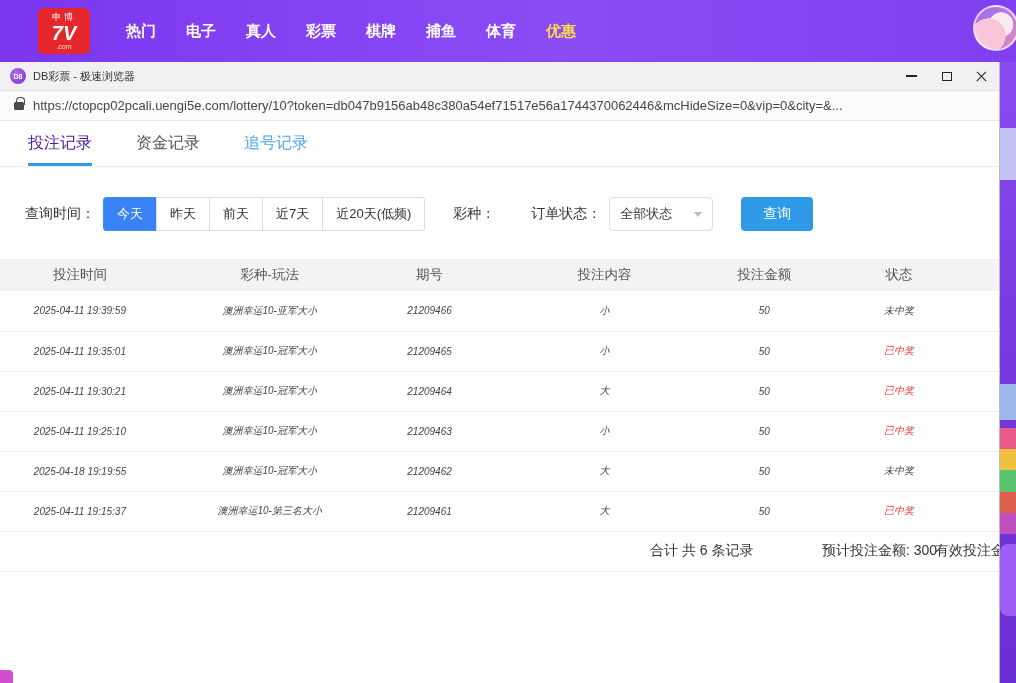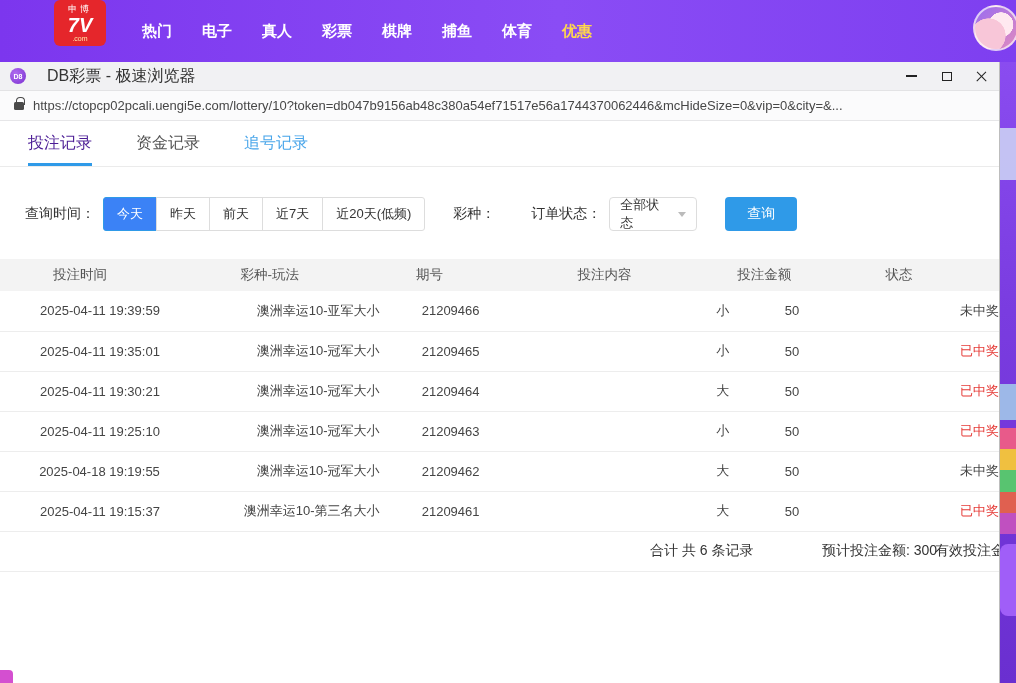--- a/index.html
+++ b/index.html
@@ -7,21 +7,21 @@
   body {
     font-family: "Liberation Sans", "DejaVu Sans", sans-serif;
     position: relative;
     background: linear-gradient(180deg, #8142f0, #7a38e6);
   }
 
   
   .navbar {
     position:absolute; top:0; left:0; width:1016px; height:62px;
     background: linear-gradient(90deg, #7c36ee 0%, #8a4cf5 55%, #7e3ff0 100%);
-    display:flex; padding-left:16px;
+    display:flex; align-items:center;
   }
   .logo {
     width:52px; height:46px; margin-left:38px;
     background:#e5262b; border-radius:6px;
     display:flex; flex-direction:column; align-items:center; justify-content:center;
     color:#fff; line-height:1; flex:0 0 auto;
   }
   .logo-top { font-size:9px; letter-spacing:3px; }
   .logo-main { font-size:20px; font-weight:bold; font-style:italic; margin-top:1px; }
   .logo-sub { font-size:7px; color:#ffe9a8; }
@@ -66,21 +66,21 @@
   .title-bar {
     height:29px; background:#f1f1f3; border-bottom:1px solid #e3e3e5;
     display:flex; align-items:center; padding-left:10px; flex:0 0 auto;
   }
   .app-icon {
     width:16px; height:16px; border-radius:50%;
     background: radial-gradient(circle at 35% 35%, #b06df0, #7a2fd0);
     color:#fff; font-size:7px; font-weight:bold;
     display:flex; align-items:center; justify-content:center; flex:0 0 auto;
   }
-  .window-title { font-size:16px; color:#333; margin-left:21px; }
+  .window-title { font-size:11px; color:#333; margin-left:7px; }
   .win-controls { margin-left:auto; display:flex; height:100%; }
   .win-btn { width:35px; height:100%; display:flex; align-items:center; justify-content:center; cursor:pointer; }
   .icon-min { width:11px; height:2px; background:#222; }
   .icon-max { width:10px; height:9px; border:1.3px solid #222; background:transparent; }
   .icon-close { position:relative; width:13px; height:13px; }
   .icon-close::before, .icon-close::after {
     content:''; position:absolute; top:6px; left:0; width:13px; height:1.4px; background:#222;
   }
   .icon-close::before { transform:rotate(45deg); }
   .icon-close::after  { transform:rotate(-45deg); }
@@ -122,36 +122,36 @@
   }
   .seg:first-child { margin-left:0; border-radius:3px 0 0 3px; }
   .seg:last-child { border-radius:0 3px 3px 0; }
   .seg.selected { background:#3b82f6; border-color:#2f9ae8; color:#fff; }
   .select {
     height:34px; border:1px solid #ddd; border-radius:4px; background:#fff;
     display:flex; align-items:center; justify-content:space-between;
     padding:0 10px; font-size:13px; color:#333; cursor:pointer;
   }
   .select-lottery { width:120px; }
-  .select-status { width:88px; }
+  .select-status { width:104px; }
   .caret {
     width:0; height:0; border-left:4px solid transparent; border-right:4px solid transparent;
     border-top:5px solid #bbb; margin-left:10px;
   }
   .search-btn {
     margin-left:28px; width:72px; height:34px; border:none; border-radius:4px;
     background:#2f9ae8; color:#fff; font-size:14px; cursor:pointer; font-family:inherit;
   }
 
   .bet-table { width:100%; border-collapse:collapse; margin-top:28px; }
   .bet-table th {
     background:#f3f3f3; height:32px; font-weight:400; font-size:13.5px; color:#555; text-align:center;
   }
   .bet-table td {
-    height:40px; border-bottom:1px solid #ededed; font-size:13px; color:#444; text-align:right;
+    height:40px; border-bottom:1px solid #ededed; font-size:10px; color:#444; text-align:center;font-style:italic;
   }
   .status-win { color:#e53935 !important; }
 
   .summary-row { position:relative; height:40px; border-bottom:1px solid #ededed; font-size:14px; color:#333; }
   .summary-row span { position:absolute; top:50%; transform:translateY(-50%); white-space:nowrap; }
   .sum-total { left:650px; }
   .sum-expected { left:822px; }
   .sum-valid { left:935px; width:65px; overflow:hidden; }
 </style>
 </head>

